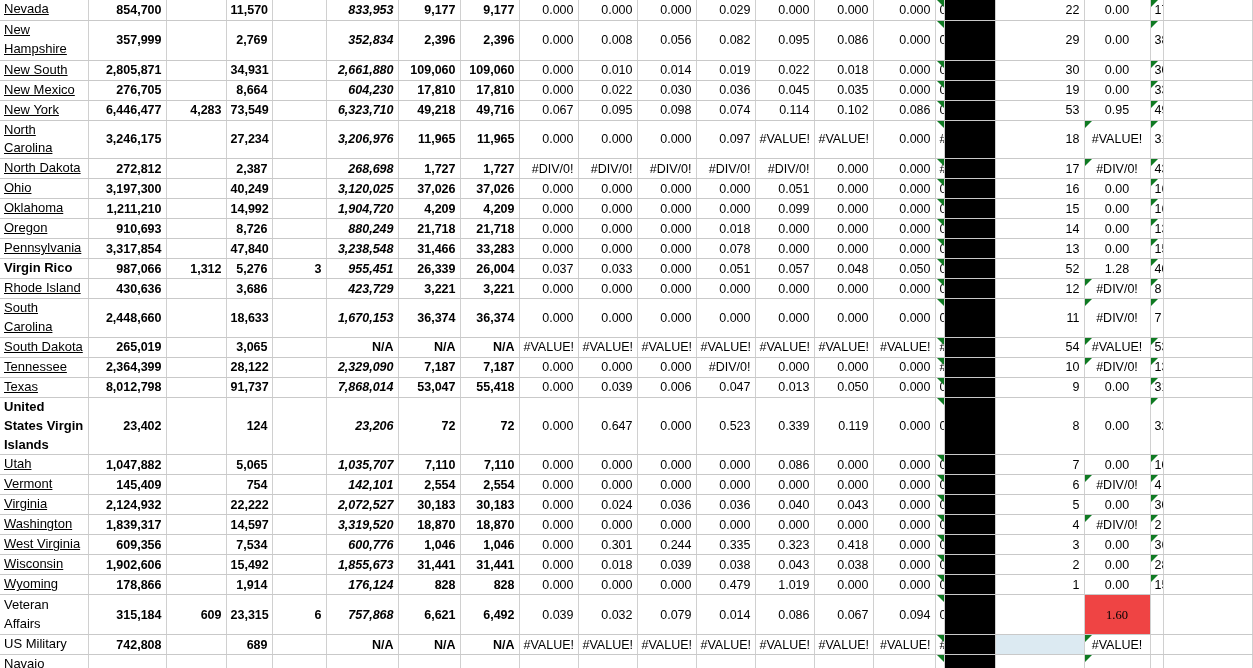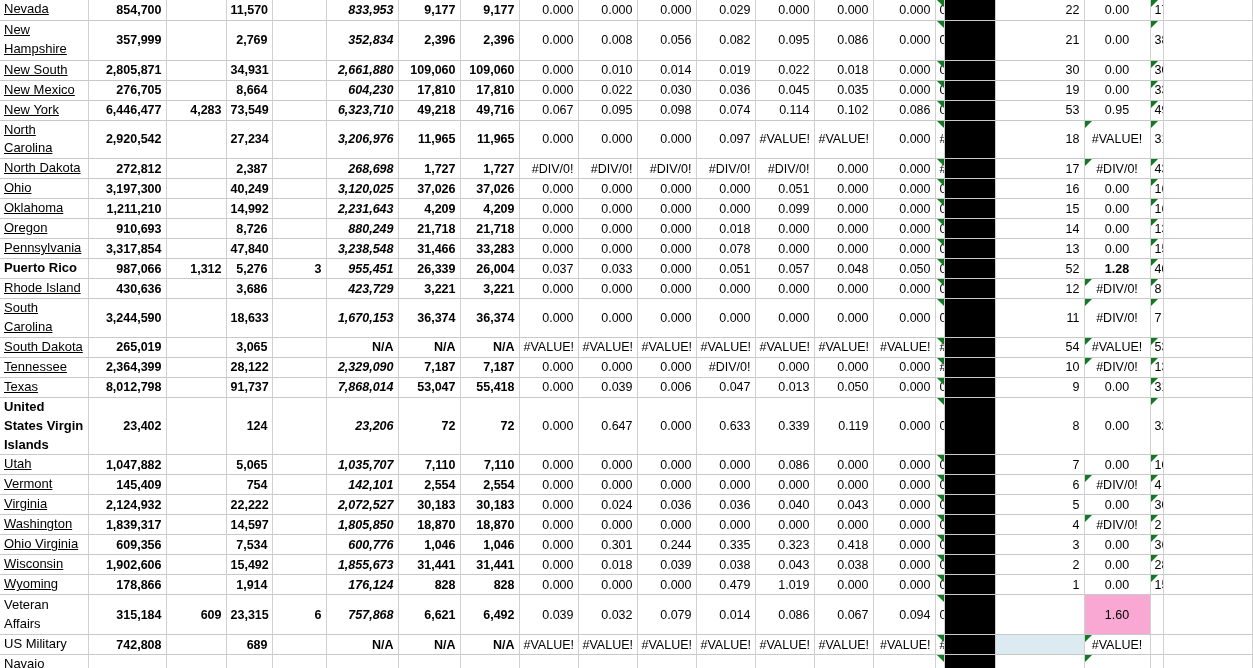--- a/index.html
+++ b/index.html
@@ -74,21 +74,21 @@
   .lbl-bold {
     font-weight: bold;
   }
 
   td.blackbar {
     background: #000000;
     border-right: 0;
     border-bottom: 0;
     padding: 0;
   }
-  td.yellow { background: #f9a8d4; }
+  td.yellow { background: #ef4444; font-family: Liberation Serif, serif; }
   td.bluefill { background: #dceaf2; }
 
   
   .cmt::after {
     content: "";
     position: absolute;
     top: 0;
     right: 0;
     width: 0;
     height: 0;
@@ -171,21 +171,21 @@
           <td class="num bold">2,396</td>
           <td class="num plain">0.000</td>
           <td class="num plain">0.008</td>
           <td class="num plain">0.056</td>
           <td class="num plain">0.082</td>
           <td class="num plain">0.095</td>
           <td class="num plain">0.086</td>
           <td class="num plain">0.000</td>
           <td class="num plain cmt">0.047</td>
           <td class="blackbar"></td>
-          <td class="num plain">21</td>
+          <td class="num plain">29</td>
           <td class="num plain" style="text-align: center;">0.00</td>
           <td class="num plain cmtl">38</td>
           <td class="num plain"></td>
         </tr>
         <tr class="r1">
           <td class="name"><span class="lbl-underline">New South</span></td>
           <td class="num bold">2,805,871</td>
           <td class="num bold"></td>
           <td class="num bold">34,931</td>
           <td class="num bold"></td>
@@ -247,21 +247,21 @@
           <td class="num plain">0.086</td>
           <td class="num plain cmt">0.091</td>
           <td class="blackbar"></td>
           <td class="num plain">53</td>
           <td class="num plain" style="text-align: center;">0.95</td>
           <td class="num plain cmtl">49</td>
           <td class="num plain"></td>
         </tr>
         <tr class="r1">
           <td class="name"><span class="lbl-underline">North Carolina</span></td>
-          <td class="num bold">2,920,542</td>
+          <td class="num bold">3,246,175</td>
           <td class="num bold"></td>
           <td class="num bold">27,234</td>
           <td class="num bold"></td>
           <td class="num ital">3,206,976</td>
           <td class="num bold">11,965</td>
           <td class="num bold">11,965</td>
           <td class="num plain">0.000</td>
           <td class="num plain">0.000</td>
           <td class="num plain">0.000</td>
           <td class="num plain">0.097</td>
@@ -320,21 +320,21 @@
           <td class="num plain" style="text-align: center;">0.00</td>
           <td class="num plain cmtl">16</td>
           <td class="num plain"></td>
         </tr>
         <tr class="r1">
           <td class="name"><span class="lbl-underline">Oklahoma</span></td>
           <td class="num bold">1,211,210</td>
           <td class="num bold"></td>
           <td class="num bold">14,992</td>
           <td class="num bold"></td>
-          <td class="num ital">2,231,643</td>
+          <td class="num ital">1,904,720</td>
           <td class="num bold">4,209</td>
           <td class="num bold">4,209</td>
           <td class="num plain">0.000</td>
           <td class="num plain">0.000</td>
           <td class="num plain">0.000</td>
           <td class="num plain">0.000</td>
           <td class="num plain">0.099</td>
           <td class="num plain">0.000</td>
           <td class="num plain">0.000</td>
           <td class="num plain cmt">0.014</td>
@@ -384,39 +384,39 @@
           <td class="num plain">0.000</td>
           <td class="num plain">0.000</td>
           <td class="num plain cmt">0.011</td>
           <td class="blackbar"></td>
           <td class="num plain">13</td>
           <td class="num plain" style="text-align: center;">0.00</td>
           <td class="num plain cmtl">15</td>
           <td class="num plain"></td>
         </tr>
         <tr class="r1">
-          <td class="name"><span class="lbl-bold">Puerto Rico</span></td>
+          <td class="name"><span class="lbl-bold">Virgin Rico</span></td>
           <td class="num bold">987,066</td>
           <td class="num bold">1,312</td>
           <td class="num bold">5,276</td>
           <td class="num bold">3</td>
           <td class="num ital">955,451</td>
           <td class="num bold">26,339</td>
           <td class="num bold">26,004</td>
           <td class="num plain">0.037</td>
           <td class="num plain">0.033</td>
           <td class="num plain">0.000</td>
           <td class="num plain">0.051</td>
           <td class="num plain">0.057</td>
           <td class="num plain">0.048</td>
           <td class="num plain">0.050</td>
           <td class="num plain cmt">0.039</td>
           <td class="blackbar"></td>
           <td class="num plain">52</td>
-          <td class="num plain" style="text-align: center; font-weight: bold;">1.28</td>
+          <td class="num plain" style="text-align: center;">1.28</td>
           <td class="num plain cmtl">40</td>
           <td class="num plain"></td>
         </tr>
         <tr class="r1">
           <td class="name"><span class="lbl-underline">Rhode Island</span></td>
           <td class="num bold">430,636</td>
           <td class="num bold"></td>
           <td class="num bold">3,686</td>
           <td class="num bold"></td>
           <td class="num ital">423,729</td>
@@ -431,21 +431,21 @@
           <td class="num plain">0.000</td>
           <td class="num plain cmt">0.000</td>
           <td class="blackbar"></td>
           <td class="num plain">12</td>
           <td class="num plain cmtl" style="text-align: center;">#DIV/0!</td>
           <td class="num plain cmtl">8</td>
           <td class="num plain"></td>
         </tr>
         <tr class="r1">
           <td class="name"><span class="lbl-underline">South Carolina</span></td>
-          <td class="num bold">3,244,590</td>
+          <td class="num bold">2,448,660</td>
           <td class="num bold"></td>
           <td class="num bold">18,633</td>
           <td class="num bold"></td>
           <td class="num ital">1,670,153</td>
           <td class="num bold">36,374</td>
           <td class="num bold">36,374</td>
           <td class="num plain">0.000</td>
           <td class="num plain">0.000</td>
           <td class="num plain">0.000</td>
           <td class="num plain">0.000</td>
@@ -533,21 +533,21 @@
           <td class="num bold">23,402</td>
           <td class="num bold"></td>
           <td class="num bold">124</td>
           <td class="num bold"></td>
           <td class="num ital">23,206</td>
           <td class="num bold">72</td>
           <td class="num bold">72</td>
           <td class="num plain">0.000</td>
           <td class="num plain">0.647</td>
           <td class="num plain">0.000</td>
-          <td class="num plain">0.633</td>
+          <td class="num plain">0.523</td>
           <td class="num plain">0.339</td>
           <td class="num plain">0.119</td>
           <td class="num plain">0.000</td>
           <td class="num plain cmt">0.246</td>
           <td class="blackbar"></td>
           <td class="num plain">8</td>
           <td class="num plain" style="text-align: center;">0.00</td>
           <td class="num plain cmtl">32</td>
           <td class="num plain"></td>
         </tr>
@@ -619,39 +619,39 @@
           <td class="num plain" style="text-align: center;">0.00</td>
           <td class="num plain cmtl">30</td>
           <td class="num plain"></td>
         </tr>
         <tr class="r1">
           <td class="name"><span class="lbl-underline">Washington</span></td>
           <td class="num bold">1,839,317</td>
           <td class="num bold"></td>
           <td class="num bold">14,597</td>
           <td class="num bold"></td>
-          <td class="num ital">1,805,850</td>
+          <td class="num ital">3,319,520</td>
           <td class="num bold">18,870</td>
           <td class="num bold">18,870</td>
           <td class="num plain">0.000</td>
           <td class="num plain">0.000</td>
           <td class="num plain">0.000</td>
           <td class="num plain">0.000</td>
           <td class="num plain">0.000</td>
           <td class="num plain">0.000</td>
           <td class="num plain">0.000</td>
           <td class="num plain cmt">0.000</td>
           <td class="blackbar"></td>
           <td class="num plain">4</td>
           <td class="num plain cmtl" style="text-align: center;">#DIV/0!</td>
           <td class="num plain cmtl">2</td>
           <td class="num plain"></td>
         </tr>
         <tr class="r1">
-          <td class="name"><span class="lbl-underline">Ohio Virginia</span></td>
+          <td class="name"><span class="lbl-underline">West Virginia</span></td>
           <td class="num bold">609,356</td>
           <td class="num bold"></td>
           <td class="num bold">7,534</td>
           <td class="num bold"></td>
           <td class="num ital">600,776</td>
           <td class="num bold">1,046</td>
           <td class="num bold">1,046</td>
           <td class="num plain">0.000</td>
           <td class="num plain">0.301</td>
           <td class="num plain">0.244</td>

